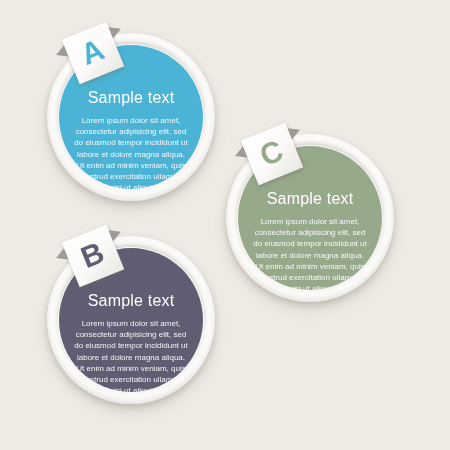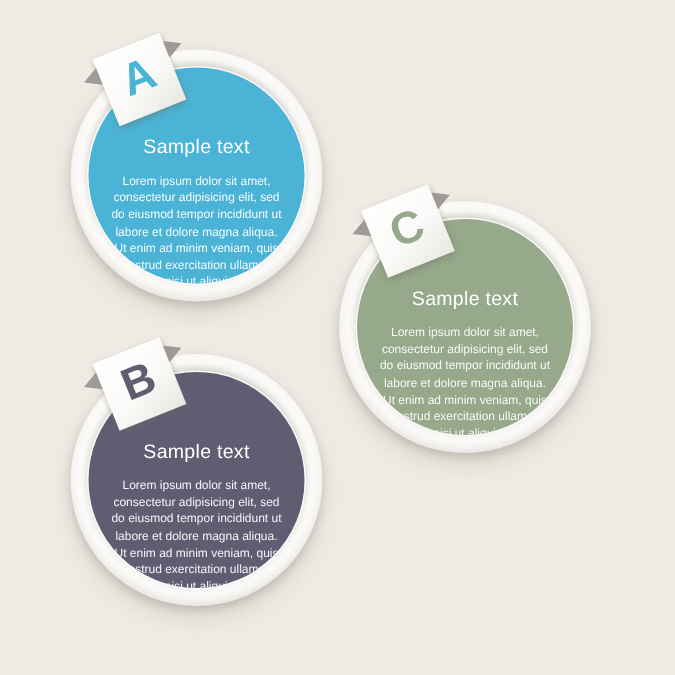--- a/index.html
+++ b/index.html
@@ -65,21 +65,21 @@
     box-sizing: border-box;
     padding: 0 12px;
     display: flex;
     flex-direction: column;
     align-items: center;
   }
 
   .disc-title {
     margin-top: 45px;
     color: #FFFFFF;
-    font-size: 13px;
+    font-size: 16px;
     line-height: 15px;
     text-align: left;
     letter-spacing: 0.2px;
     white-space: nowrap;
   }
   .disc-body {
     margin-top: 10px;
     color: rgba(255,255,255,0.93);
     font-size: 8px;
     line-height: 11.2px;

